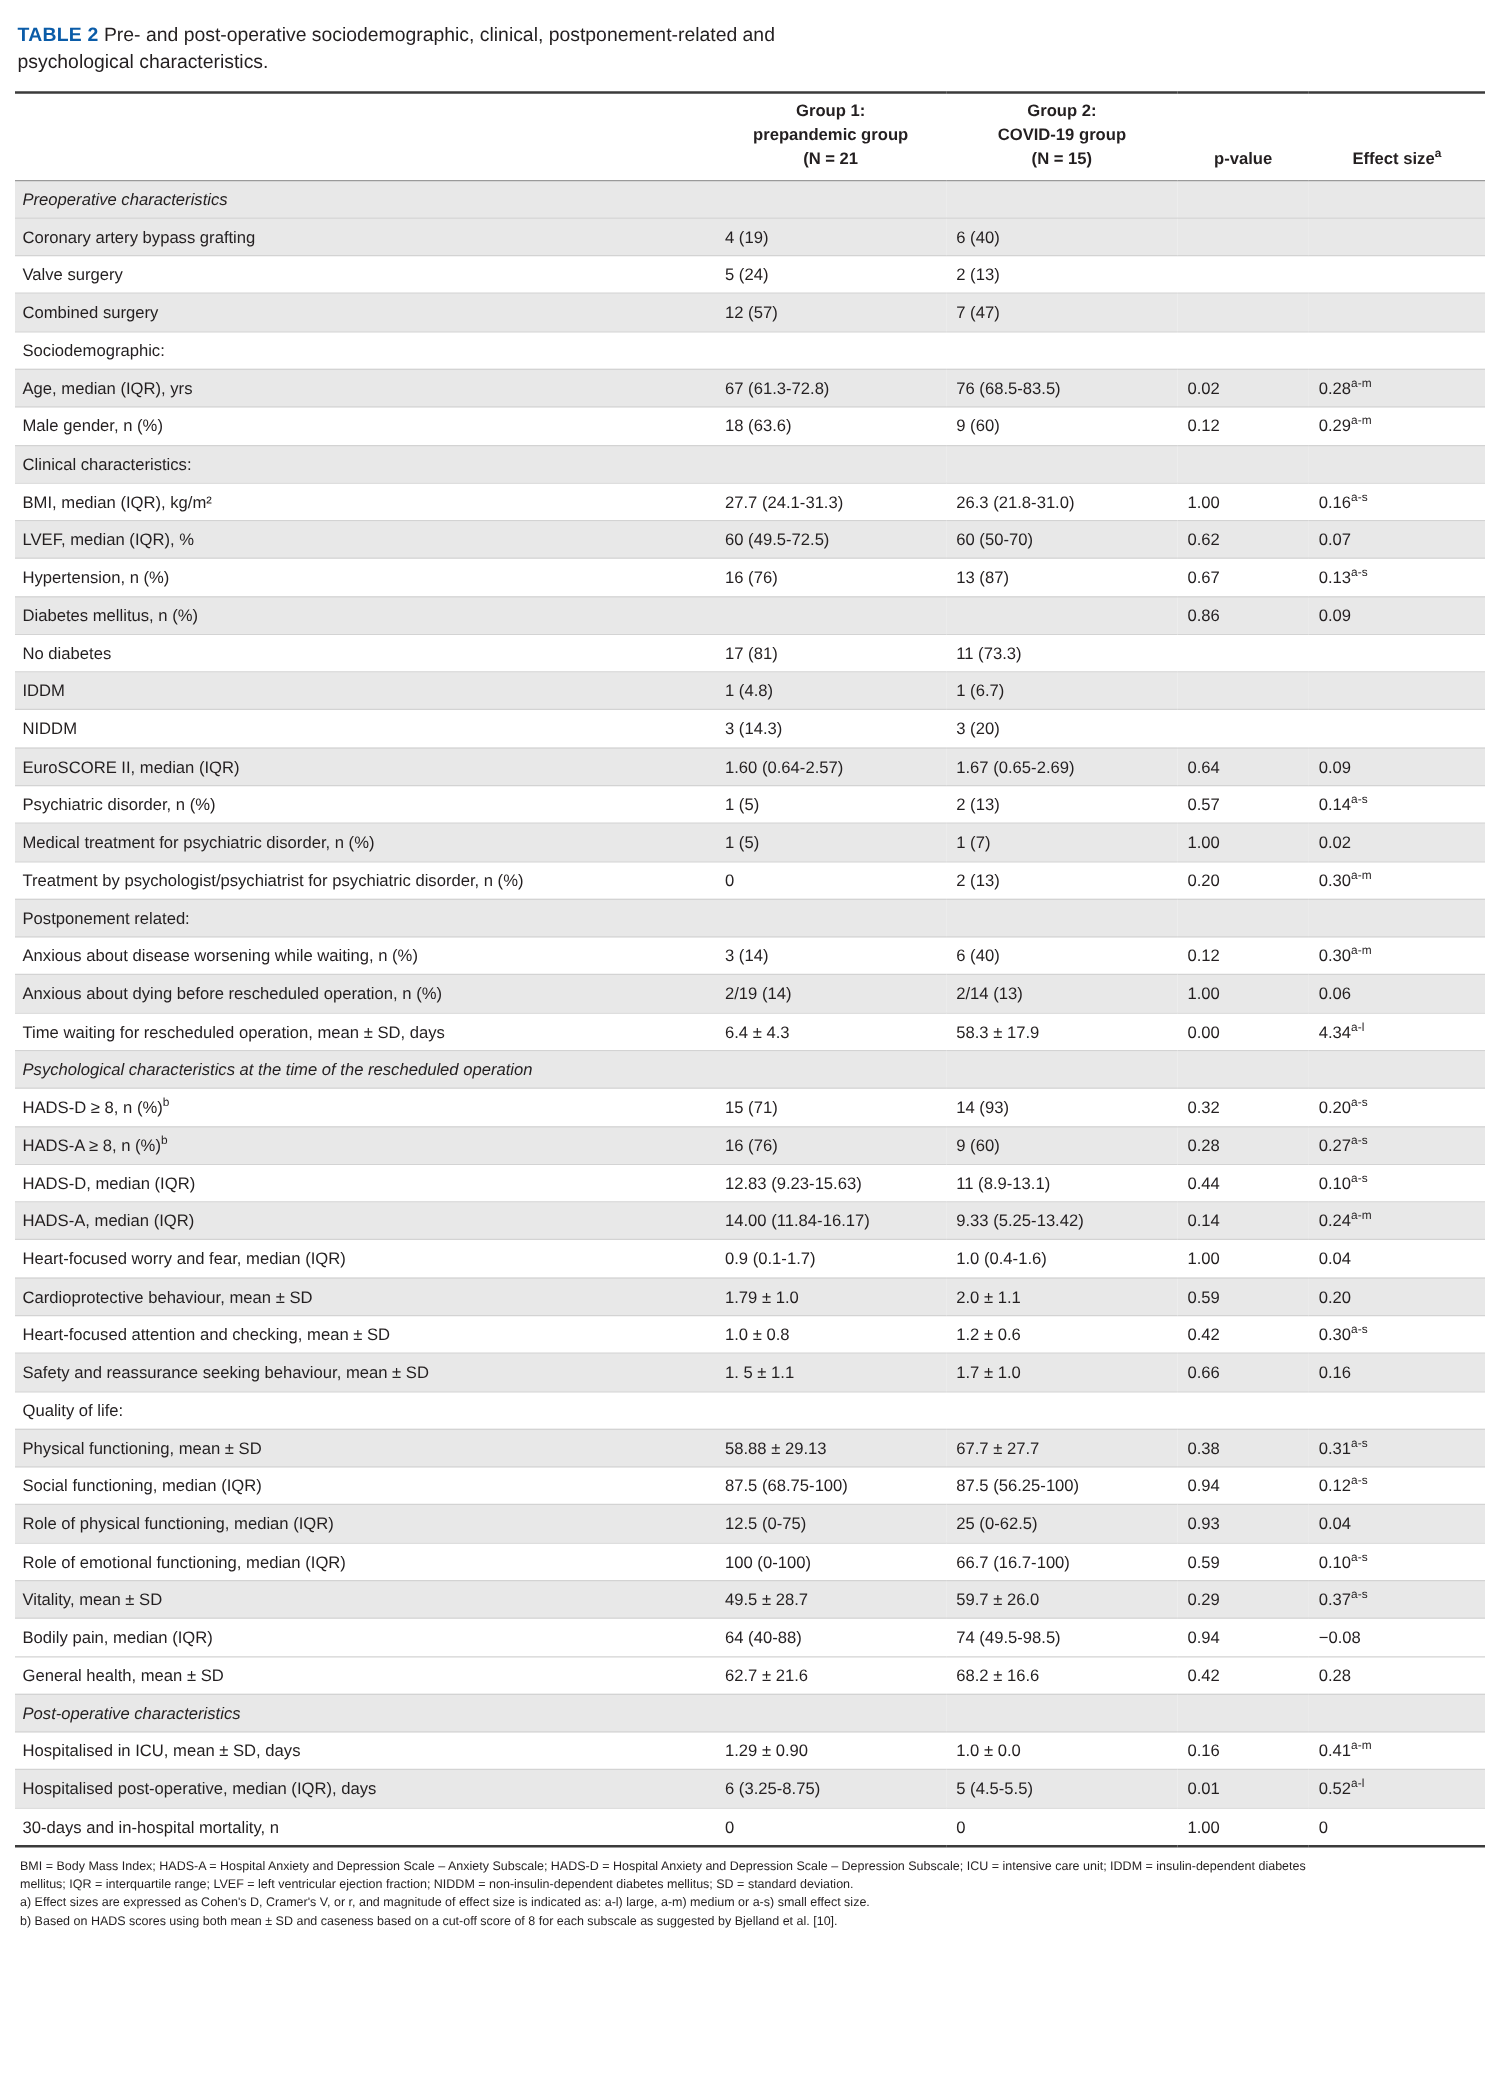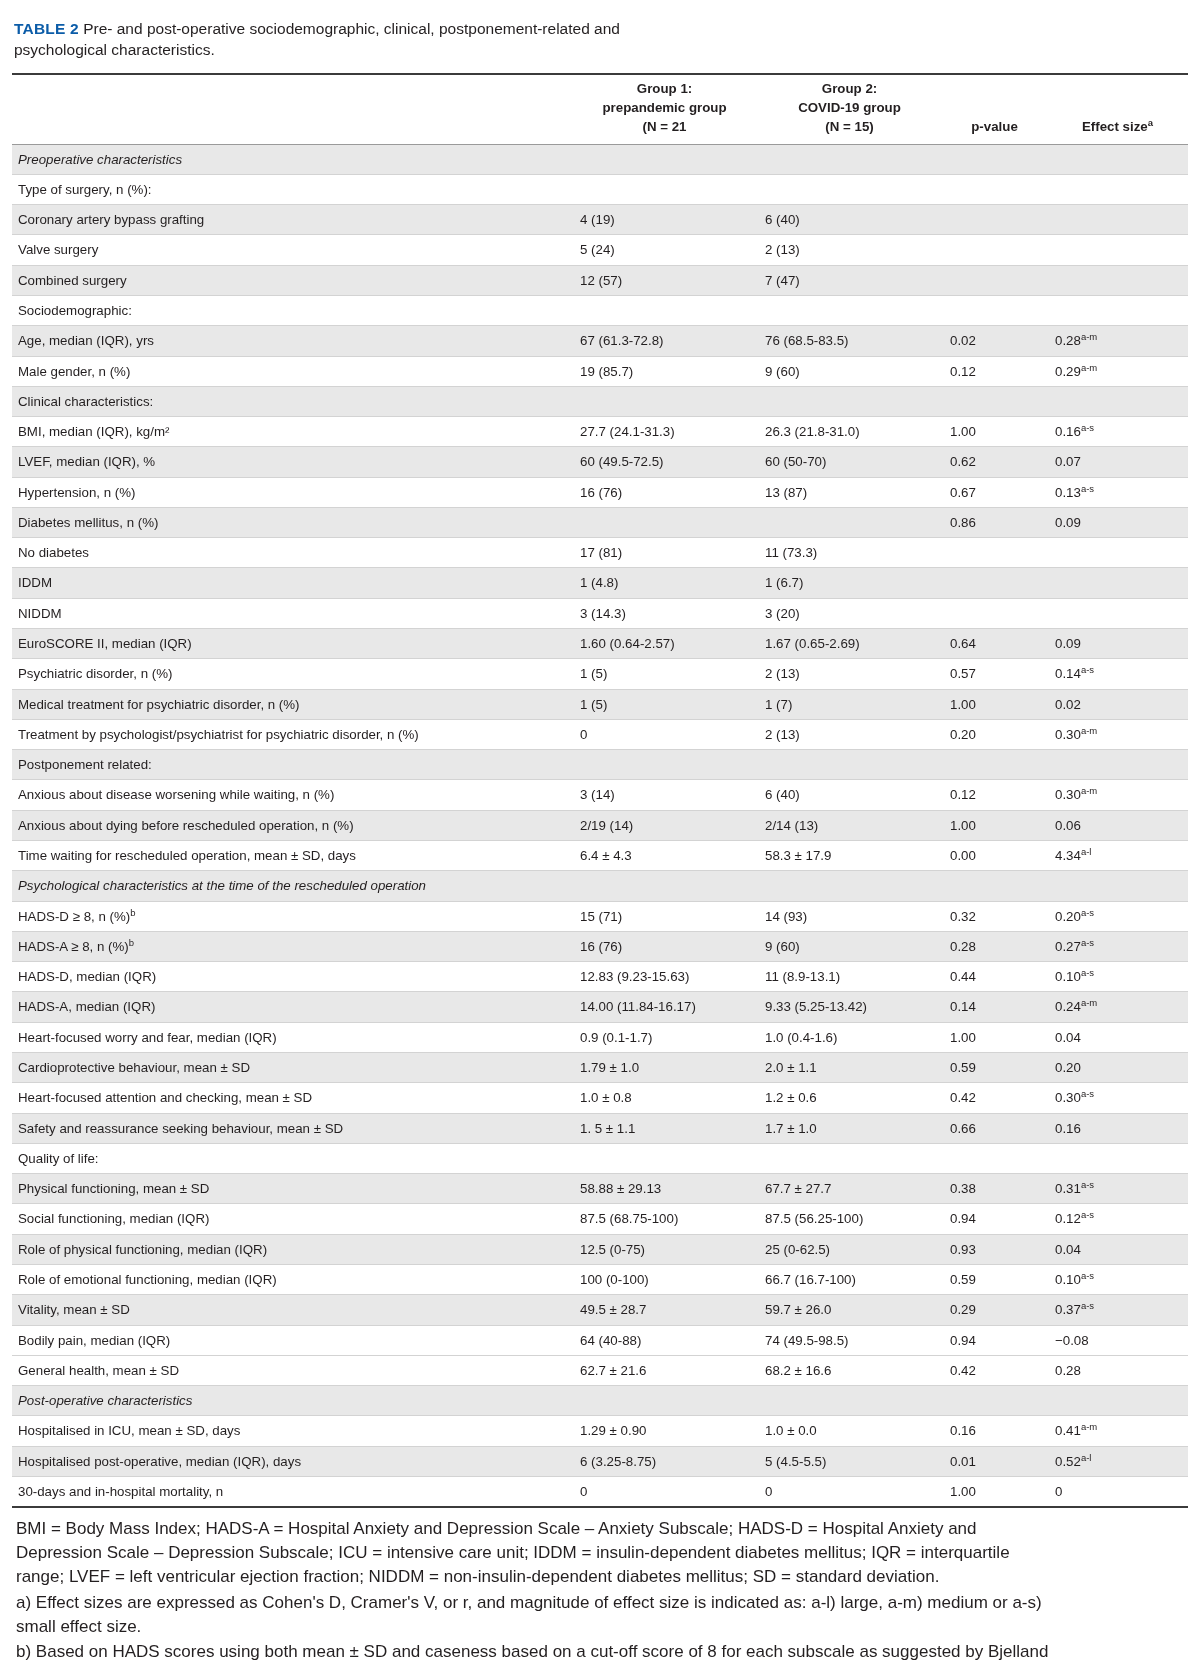--- a/index.html
+++ b/index.html
@@ -68,21 +68,21 @@
     margin-left: 32px;
   }
   tbody tr.grouphead td { }
   tbody td.lbl { padding-left: 6px; }
   tbody td.num { }
   tbody tr.lastrow td { border-bottom: 2px solid #3b3b3b; }
 
   sup { font-size: 9.5px; vertical-align: super; line-height: 0; }
 
   .notes {
-    font-size: 17px;
+    font-size: 10px;
     line-height: 1.42;
     margin-top: 9px;
     padding: 0 4px 0 4px;
     color: #231f20;
   }
   .notes p { margin: 0 0 1px 0; }
 </style>
 </head>
 <body>
 
@@ -119,27 +119,20 @@
       </tr>
     </thead>
     <tbody id="tbody">
         <tr class="shade section">
           <td class="lbl">Preoperative characteristics</td>
           <td class="num"></td>
           <td class="num"></td>
           <td class="num"></td>
           <td class="num"></td>
         </tr>
-        <tr class="plain grouphead">
-          <td class="lbl">Type of surgery, n (%):</td>
-          <td class="num"></td>
-          <td class="num"></td>
-          <td class="num"></td>
-          <td class="num"></td>
-        </tr>
         <tr class="shade">
           <td class="lbl">Coronary artery bypass grafting</td>
           <td class="num">4 (19)</td>
           <td class="num">6 (40)</td>
           <td class="num"></td>
           <td class="num"></td>
         </tr>
         <tr class="plain">
           <td class="lbl">Valve surgery</td>
           <td class="num">5 (24)</td>
@@ -163,21 +156,21 @@
         </tr>
         <tr class="shade">
           <td class="lbl">Age, median (IQR), yrs</td>
           <td class="num">67 (61.3-72.8)</td>
           <td class="num">76 (68.5-83.5)</td>
           <td class="num">0.02</td>
           <td class="num">0.28<sup>a-m</sup></td>
         </tr>
         <tr class="plain">
           <td class="lbl">Male gender, n (%)</td>
-          <td class="num">19 (85.7)</td>
+          <td class="num">18 (63.6)</td>
           <td class="num">9 (60)</td>
           <td class="num">0.12</td>
           <td class="num">0.29<sup>a-m</sup></td>
         </tr>
         <tr class="shade grouphead">
           <td class="lbl">Clinical characteristics:</td>
           <td class="num"></td>
           <td class="num"></td>
           <td class="num"></td>
           <td class="num"></td>

